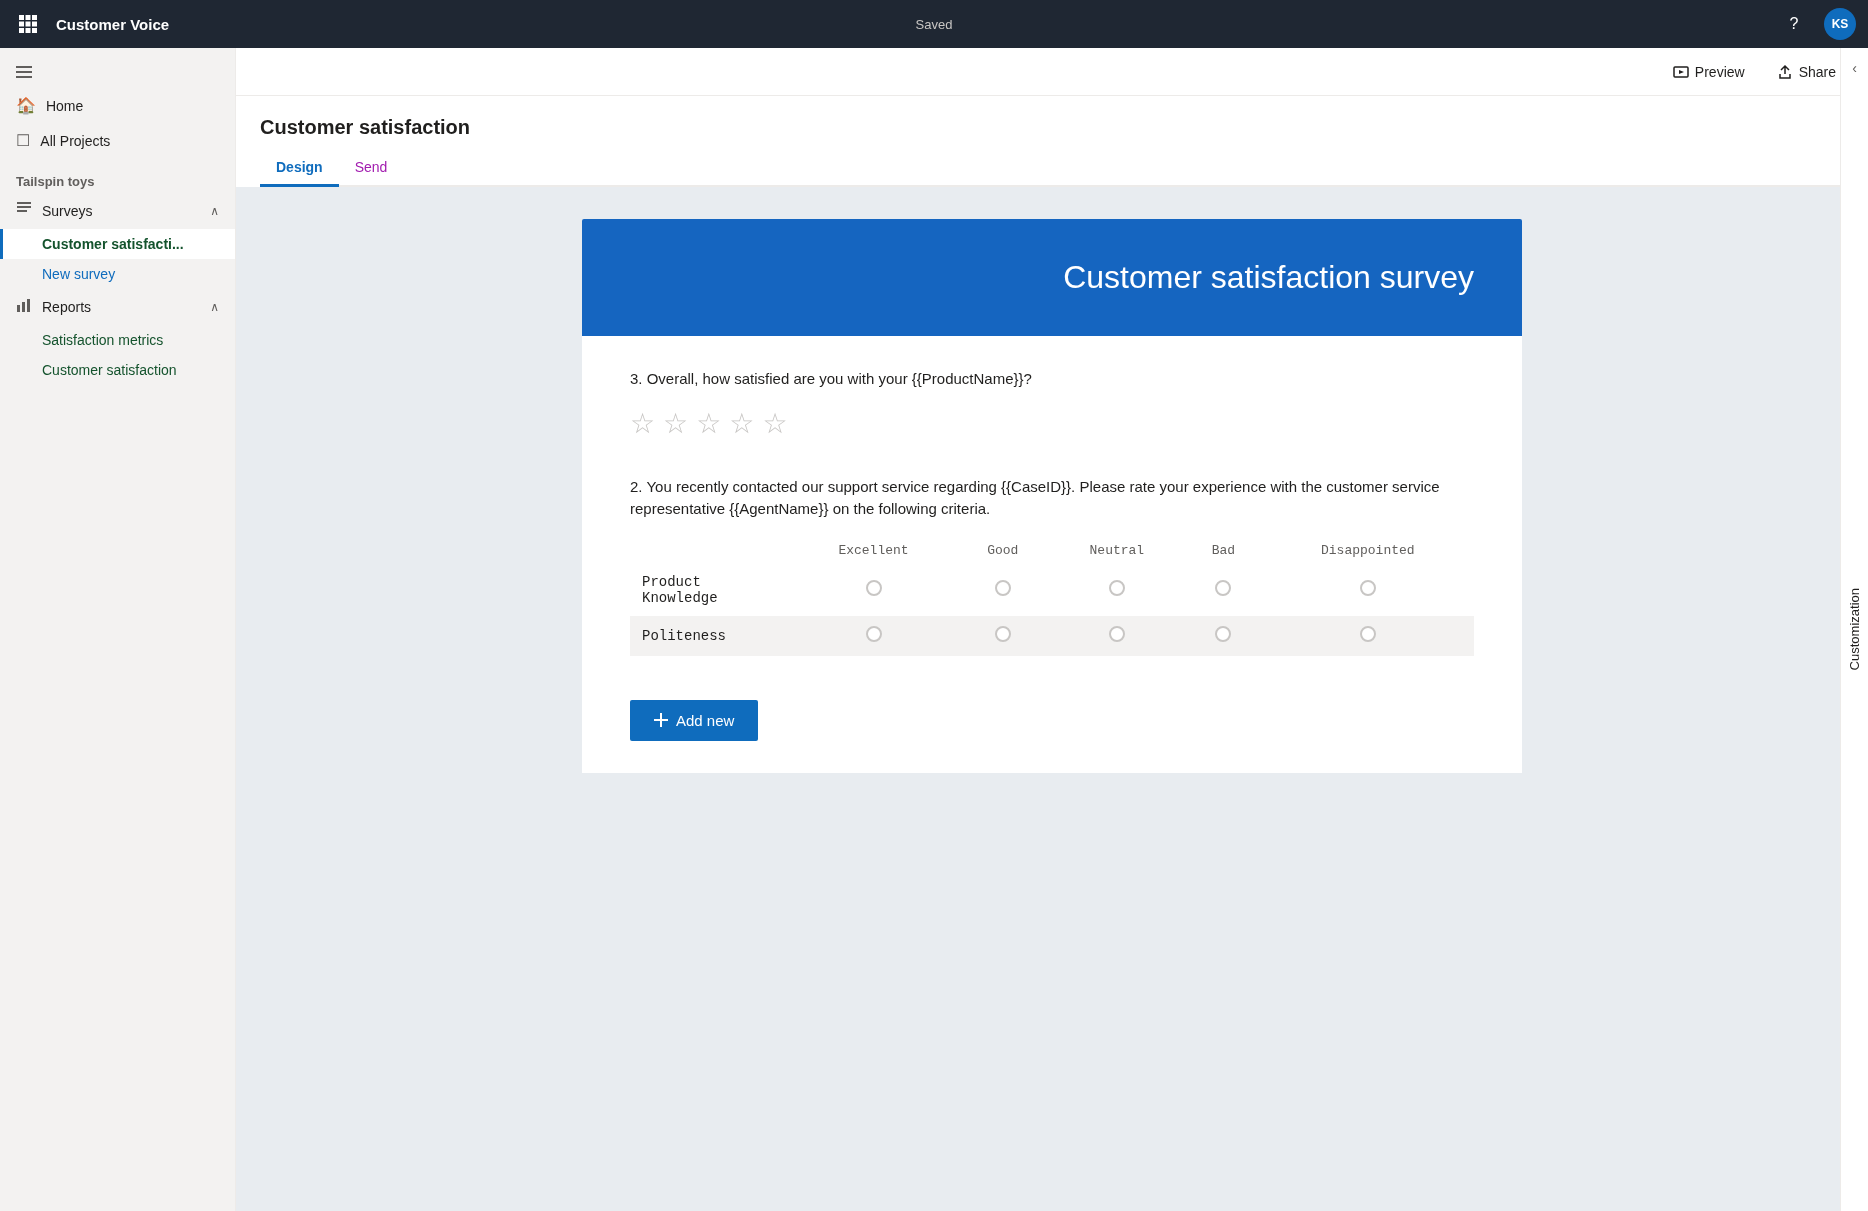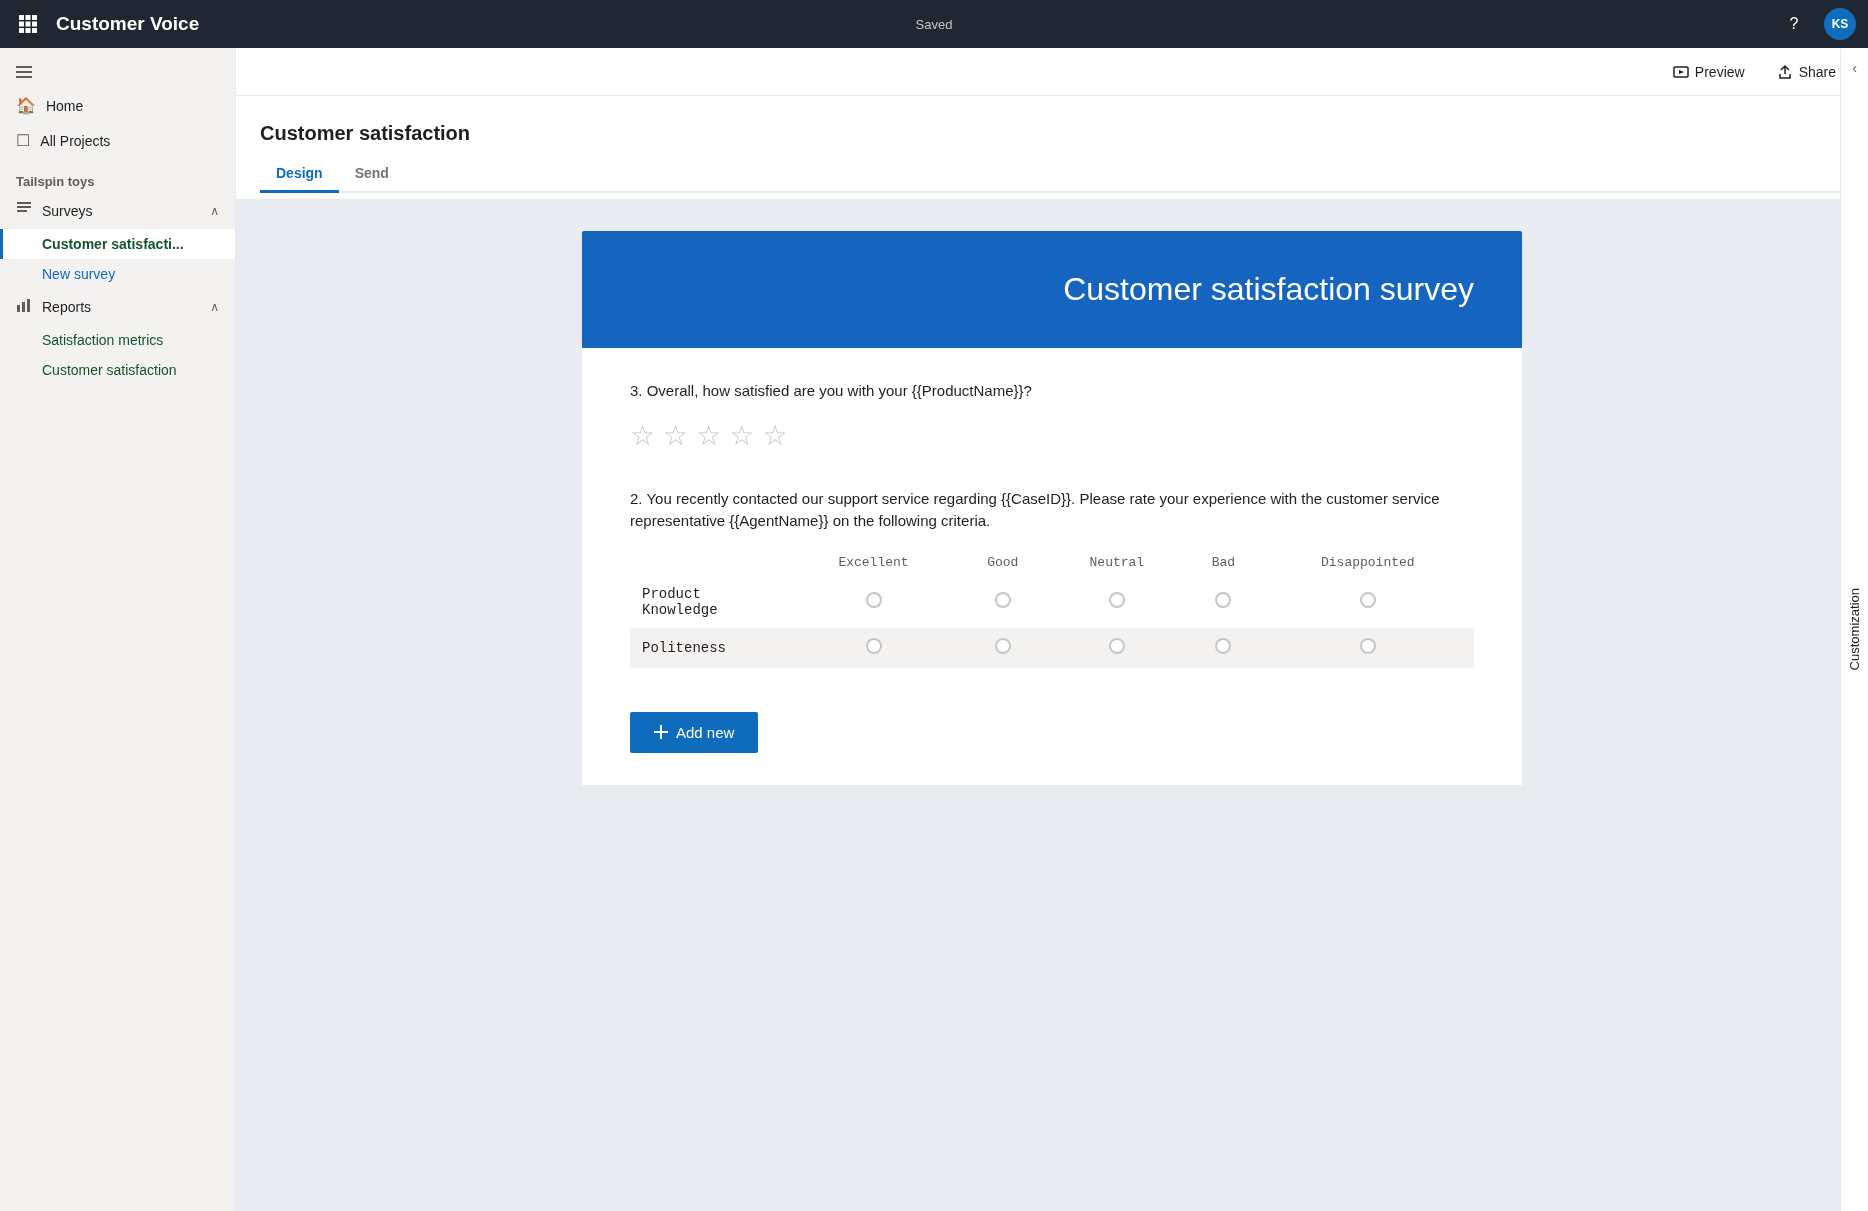--- a/index.html
+++ b/index.html
@@ -19,21 +19,21 @@
     .top-nav .waffle-icon {
       margin-right: 12px;
       cursor: pointer;
       display: flex;
       align-items: center;
       justify-content: center;
       width: 32px;
       height: 32px;
     }
     .top-nav .app-title {
-      font-size: 19px;
+      font-size: 15px;
       font-weight: 600;
       color: #fff;
     }
     .top-nav .saved-status {
       position: absolute;
       left: 50%;
       transform: translateX(-50%);
       font-size: 13px;
       color: #c8c6c4;
     }
@@ -133,21 +133,20 @@
       color: #0f6cbd;
     }
 
     
     .main-content {
       flex: 1;
       display: flex;
       flex-direction: column;
       background: #fff;
       overflow: hidden;
-      gap: 6px;
     }
 
     
     .content-header {
       background: #fff;
       border-bottom: 1px solid #edebe9;
       padding: 0 24px;
       display: flex;
       align-items: center;
       justify-content: flex-end;
@@ -179,23 +178,22 @@
     }
     .tabs {
       display: flex;
       gap: 0;
       border-bottom: 2px solid #edebe9;
     }
     .tab {
       padding: 8px 16px 10px 16px;
       cursor: pointer;
       font-size: 14px;
-      color: #737373;
+      color: #a21caf;
       position: relative;
-      font-weight: bold;
     }
     .tab.active {
       color: #0f6cbd;
       font-weight: 600;
     }
     .tab.active::after {
       content: '';
       position: absolute;
       bottom: -2px;
       left: 0; right: 0;

